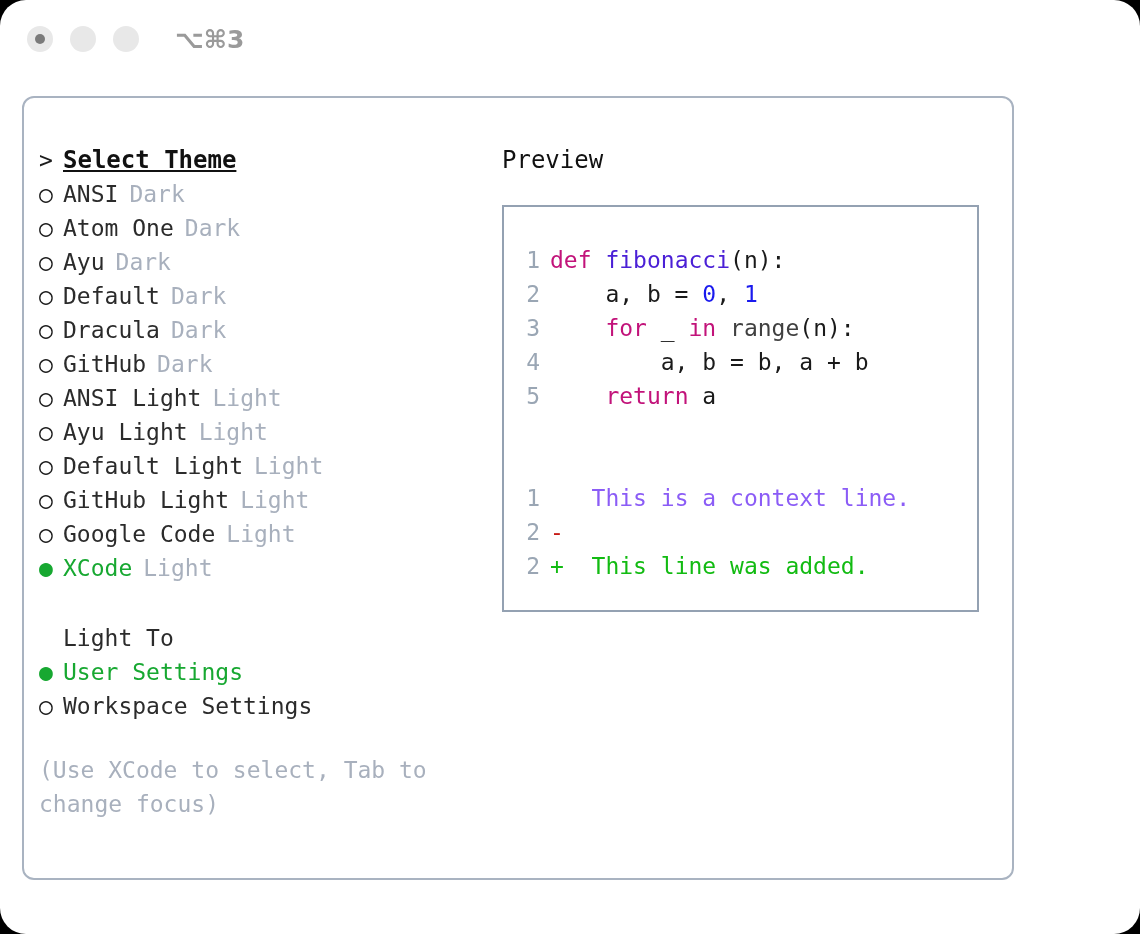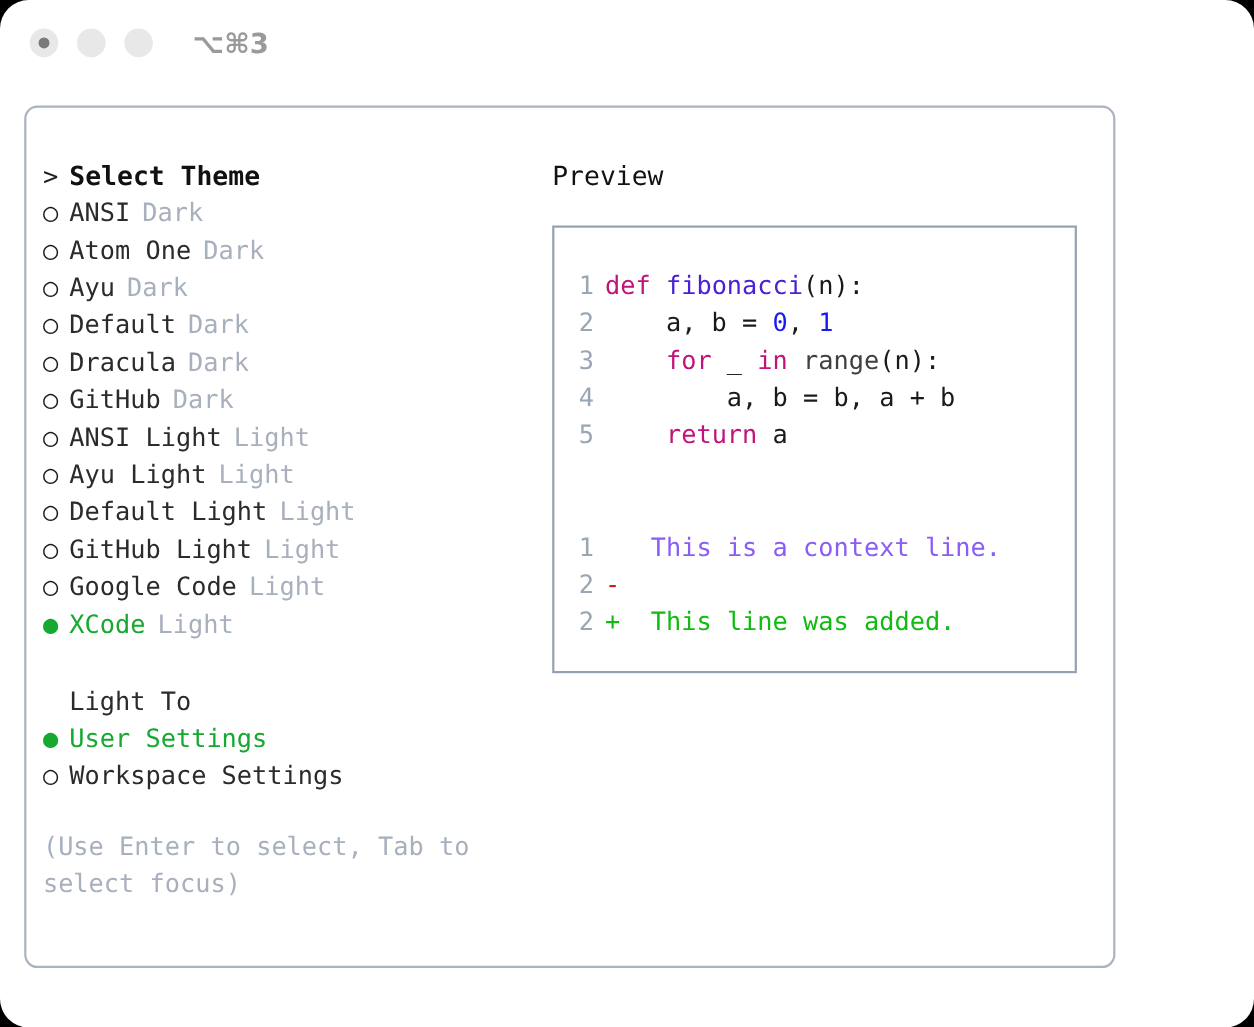--- a/index.html
+++ b/index.html
@@ -86,20 +86,21 @@
     flex: 0 0 24px;
     color: #1c1c1c;
     font-size: 23px;
   }
   .bullet.sel { color: #17a831; }
   .bullet.none { color: transparent; }
   .heading {
     font-weight: bold;
     color: #111111;
     font-size: 24px;
+    text-decoration: underline;
   }
   .label { color: #2b2b2b; }
   .label.sel { color: #17a831; }
   .variant { color: #a8b0bd; margin-left: 11px; }
   .spacer { height: 36px; }
 
   .hint {
     margin-top: 30px;
     color: #a8b0bd;
     font-size: 23px;
@@ -219,21 +220,21 @@
         <div class="row">
           <span class="bullet none">○</span><span class="label">Light To</span>
         </div>
         <div class="row">
           <span class="bullet sel">●</span><span class="label sel">User Settings</span>
         </div>
         <div class="row">
           <span class="bullet">○</span><span class="label">Workspace Settings</span>
         </div>
 
-        <div class="hint">(Use Enter to select, Tab to select focus)</div>
+        <div class="hint">(Use XCode to select, Tab to change focus)</div>
       </div>
 
       <div class="right-col">
         <div class="preview-title">Preview</div>
 
         <div class="preview-panel">
 
           <div class="code-line">
             <span class="lineno">1</span><span class="kw">def</span><span class="code-text"> </span><span class="fn">fibonacci</span><span class="code-text">(n):</span>
           </div>

